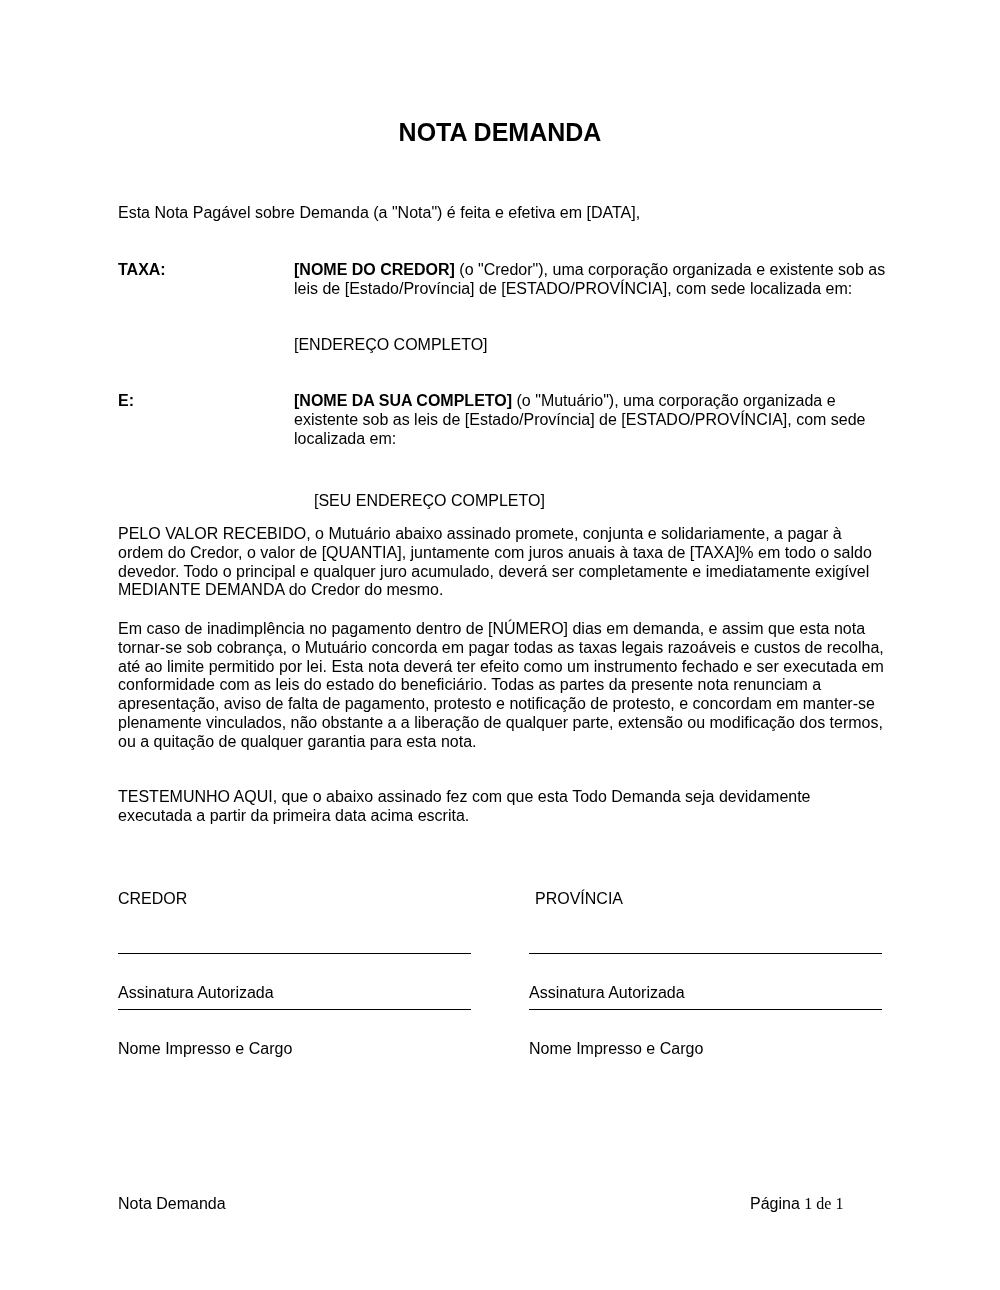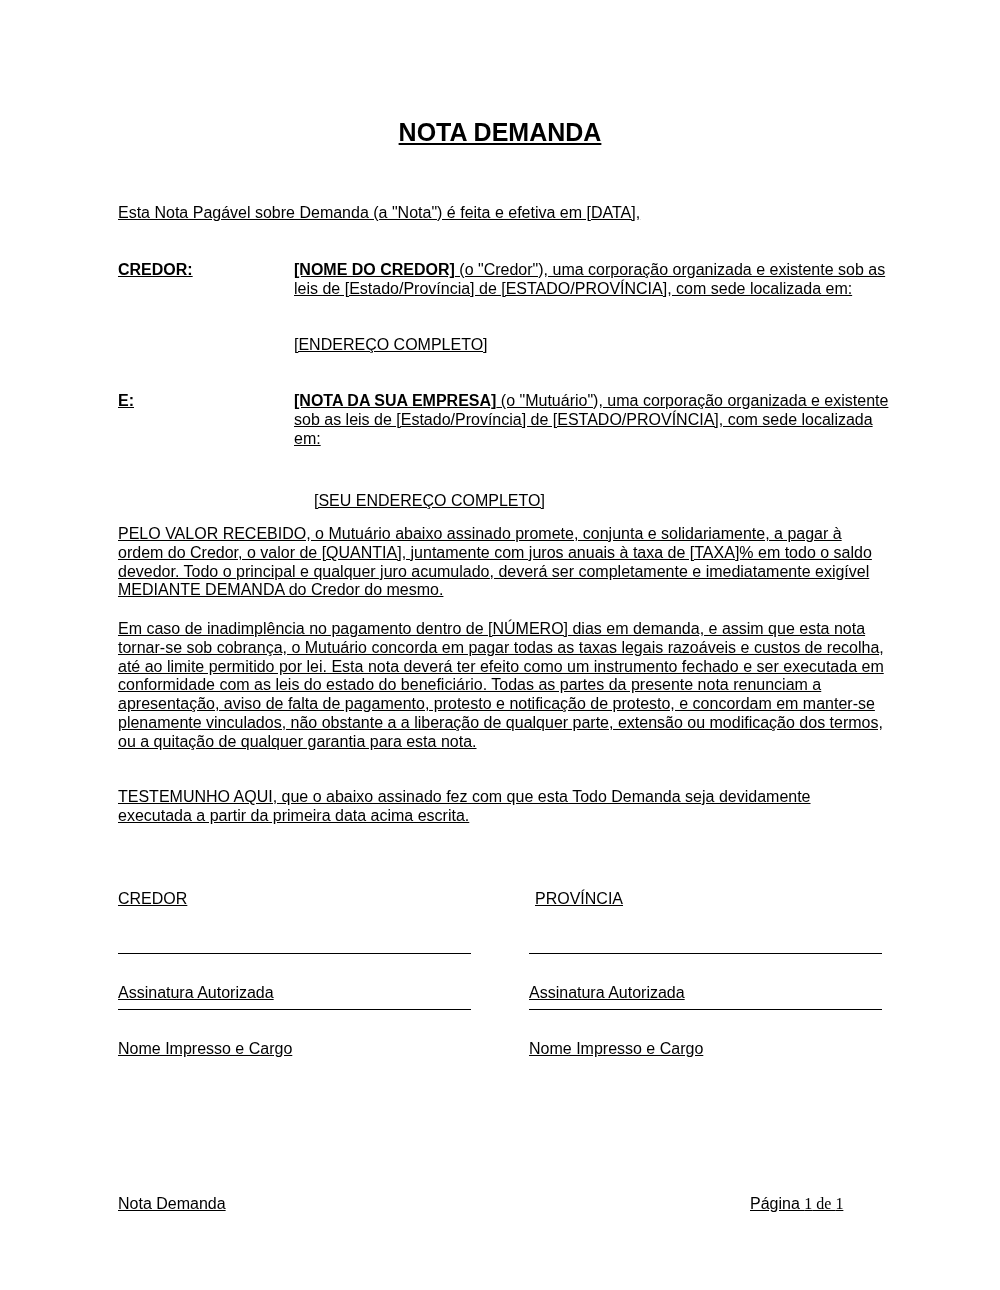--- a/index.html
+++ b/index.html
@@ -1,21 +1,21 @@
 <!DOCTYPE html>
 <html><head>
   <meta charset="utf-8">
   <style>
     html, body { margin: 0; padding: 0; background: #ffffff; }
     body {
       width: 1000px; height: 1290px; position: relative; overflow: hidden;
       font-family: "Liberation Sans", sans-serif; color: #000;
       font-size: 16px;
     }
-    .abs { position: absolute; text-decoration: underline; }
+    .abs { position: absolute; }
     .title {
       left: 0; width: 1000px; top: 116px; text-align: center;
       font-weight: bold; font-size: 25px; line-height: 32px;
     }
     .p { left: 118px; width: 770px; line-height: 18.8px; }
     .label { left: 118px; font-weight: bold; line-height: 18.8px; }
     .party { left: 294px; width: 600px; line-height: 18.8px; }
     .b { font-weight: bold; }
     .sig-line { height: 0; border-top: 1.5px solid #000; width: 353px; }
     .sig-label { line-height: 18.8px; margin-top: 28px; }
@@ -24,29 +24,29 @@
   </style>
 </head>
 <body>
 
 <div>
 
   <div class="abs title">NOTA DEMANDA</div>
 
   <div class="abs p" style="top:204px;">Esta Nota Pagável sobre Demanda (a "Nota") é feita e efetiva em [DATA],</div>
 
-  <div class="abs label" style="top:261px;">CREDOR:</div>
+  <div class="abs label" style="top:261px;">TAXA:</div>
   <div class="abs party" style="top:261px;">
     <span class="b">[NOME DO CREDOR]</span><span> (o "Credor"), uma corporação organizada e existente sob as leis de [Estado/Província] de [ESTADO/PROVÍNCIA], com sede localizada em:</span>
   </div>
   <div class="abs party" style="top:336px;">[ENDEREÇO COMPLETO]</div>
 
   <div class="abs label" style="top:392px;">E:</div>
   <div class="abs party" style="top:392px;">
-    <span class="b">[NOTA DA SUA EMPRESA]</span><span> (o "Mutuário"), uma corporação organizada e existente sob as leis de [Estado/Província] de [ESTADO/PROVÍNCIA], com sede localizada em:</span>
+    <span class="b">[NOME DA SUA COMPLETO]</span><span> (o "Mutuário"), uma corporação organizada e existente sob as leis de [Estado/Província] de [ESTADO/PROVÍNCIA], com sede localizada em:</span>
   </div>
   <div class="abs party" style="top:492px;margin-left:20px;">[SEU ENDEREÇO COMPLETO]</div>
 
   <div class="abs p" style="top:525px;">PELO VALOR RECEBIDO, o Mutuário abaixo assinado promete, conjunta e solidariamente, a pagar à ordem do Credor, o valor de [QUANTIA], juntamente com juros anuais à taxa de [TAXA]% em todo o saldo devedor. Todo o principal e qualquer juro acumulado, deverá ser completamente e imediatamente exigível MEDIANTE DEMANDA do Credor do mesmo.</div>
   <div class="abs p" style="top:620px;">Em caso de inadimplência no pagamento dentro de [NÚMERO] dias em demanda, e assim que esta nota tornar-se sob cobrança, o Mutuário concorda em pagar todas as taxas legais razoáveis e custos de recolha, até ao limite permitido por lei. Esta nota deverá ter efeito como um instrumento fechado e ser executada em conformidade com as leis do estado do beneficiário. Todas as partes da presente nota renunciam a apresentação, aviso de falta de pagamento, protesto e notificação de protesto, e concordam em manter-se plenamente vinculados, não obstante a a liberação de qualquer parte, extensão ou modificação dos termos, ou a quitação de qualquer garantia para esta nota.</div>
   <div class="abs p" style="top:788px;">TESTEMUNHO AQUI, que o abaixo assinado fez com que esta Todo Demanda seja devidamente executada a partir da primeira data acima escrita.</div>
 
   <div class="abs sig-label" style="left:118px; top:862px;">CREDOR</div>
   <div class="abs sig-label" style="left:535px; top:862px;">PROVÍNCIA</div>
 

